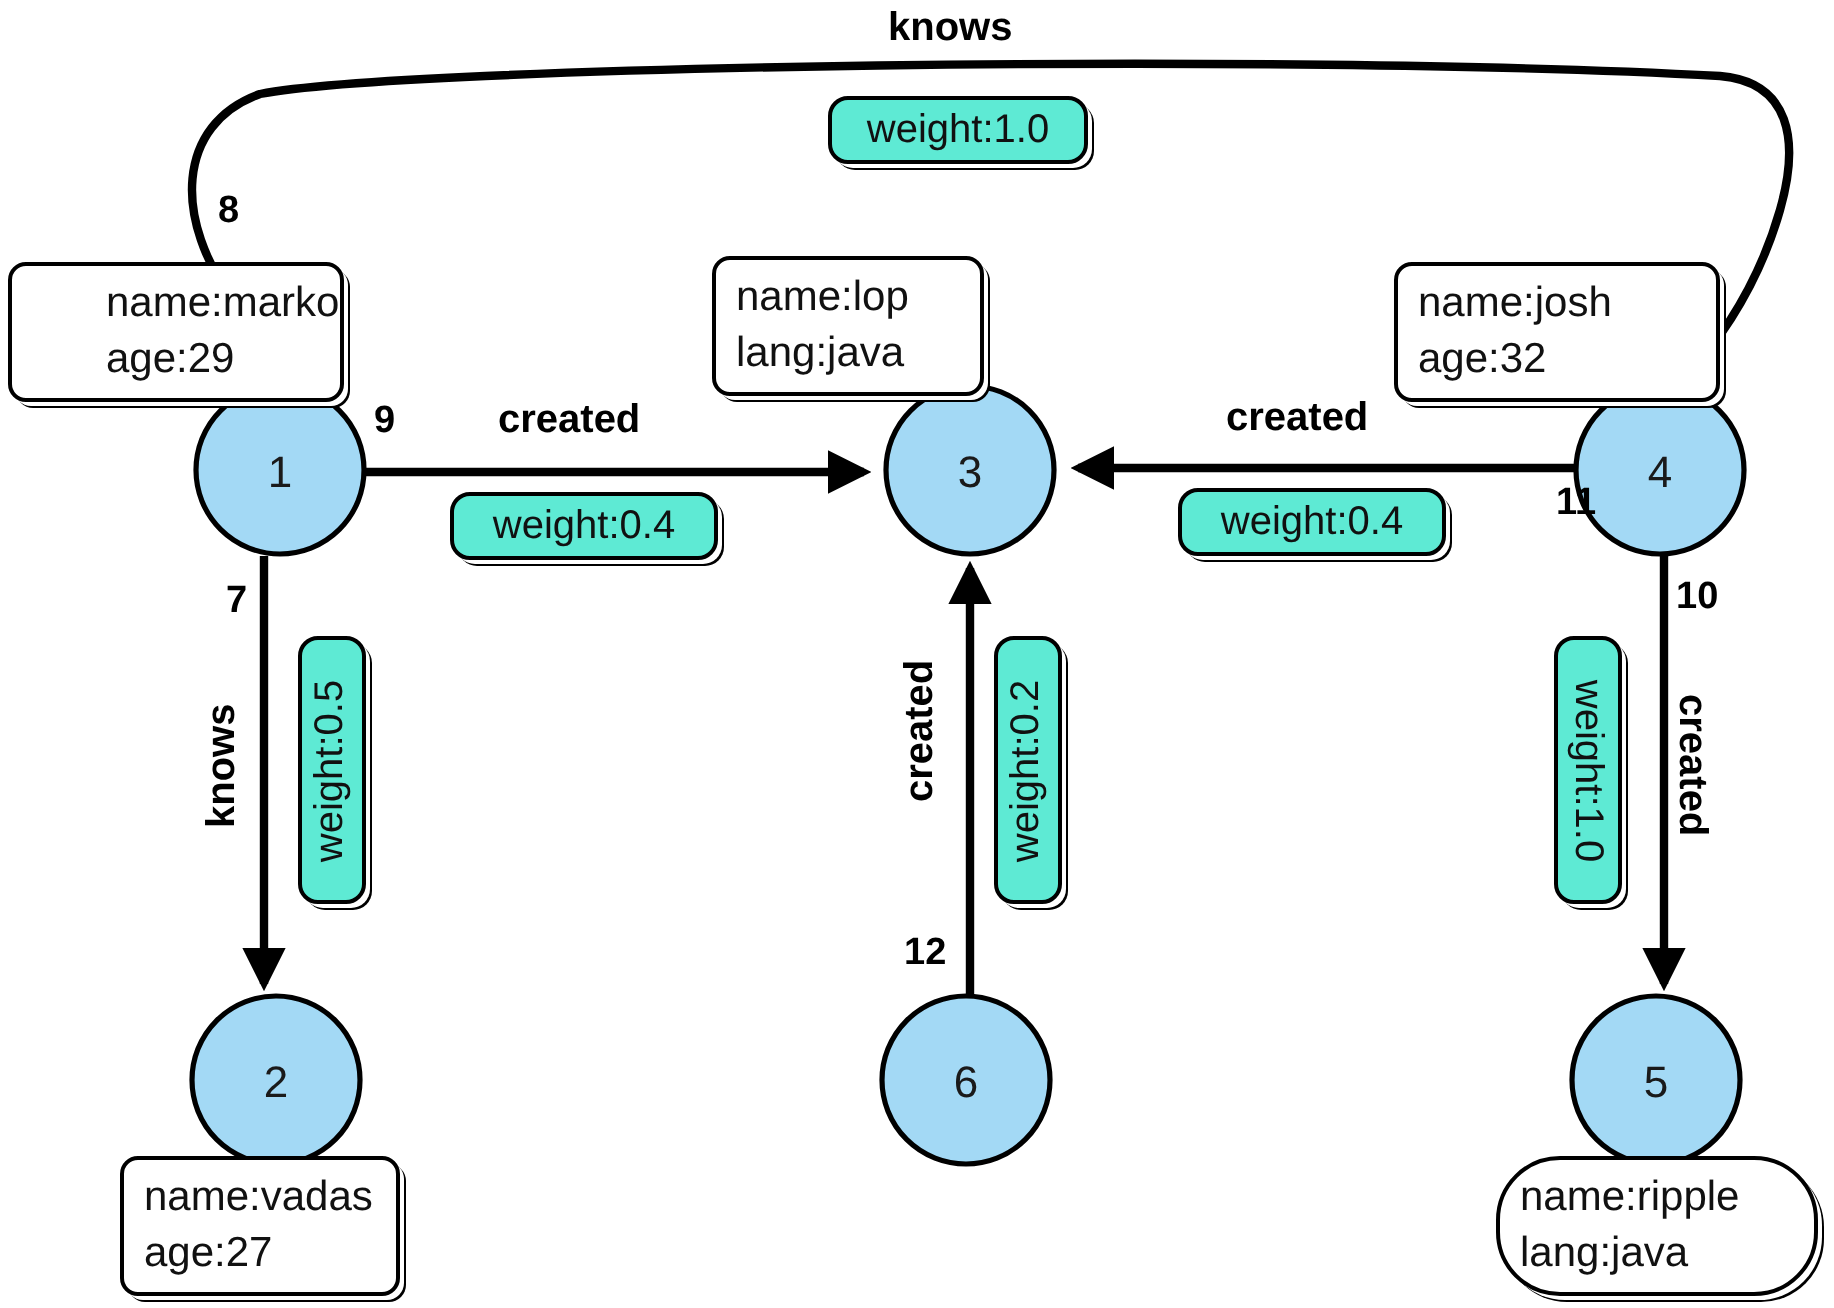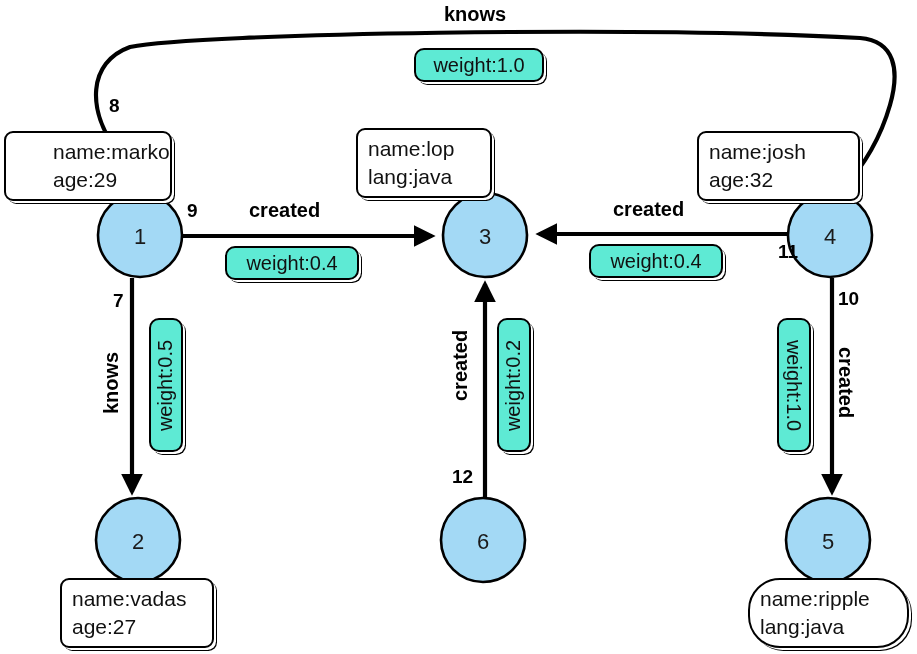--- a/index.html
+++ b/index.html
@@ -154,21 +154,21 @@
   <div class="prop-box" style="left:356px; top:128px; width:136px;">
     <div>name:lop</div>
     <div>lang:java</div>
   </div>
 
   <div class="prop-box" style="left:697px; top:131px; width:163px;">
     <div>name:josh</div>
     <div>age:32</div>
   </div>
 
-  <div class="prop-box" style="left:60px; top:578px; width:154px;">
+  <div class="prop-box" style="left:60px; top:578px; width:140px;">
     <div>name:vadas</div>
     <div>age:27</div>
   </div>
 
 
   <div class="prop-box" style="left:748px; top:578px; width:161px;border-radius:32px;">
     <div>name:ripple</div>
     <div>lang:java</div>
   </div>
 

